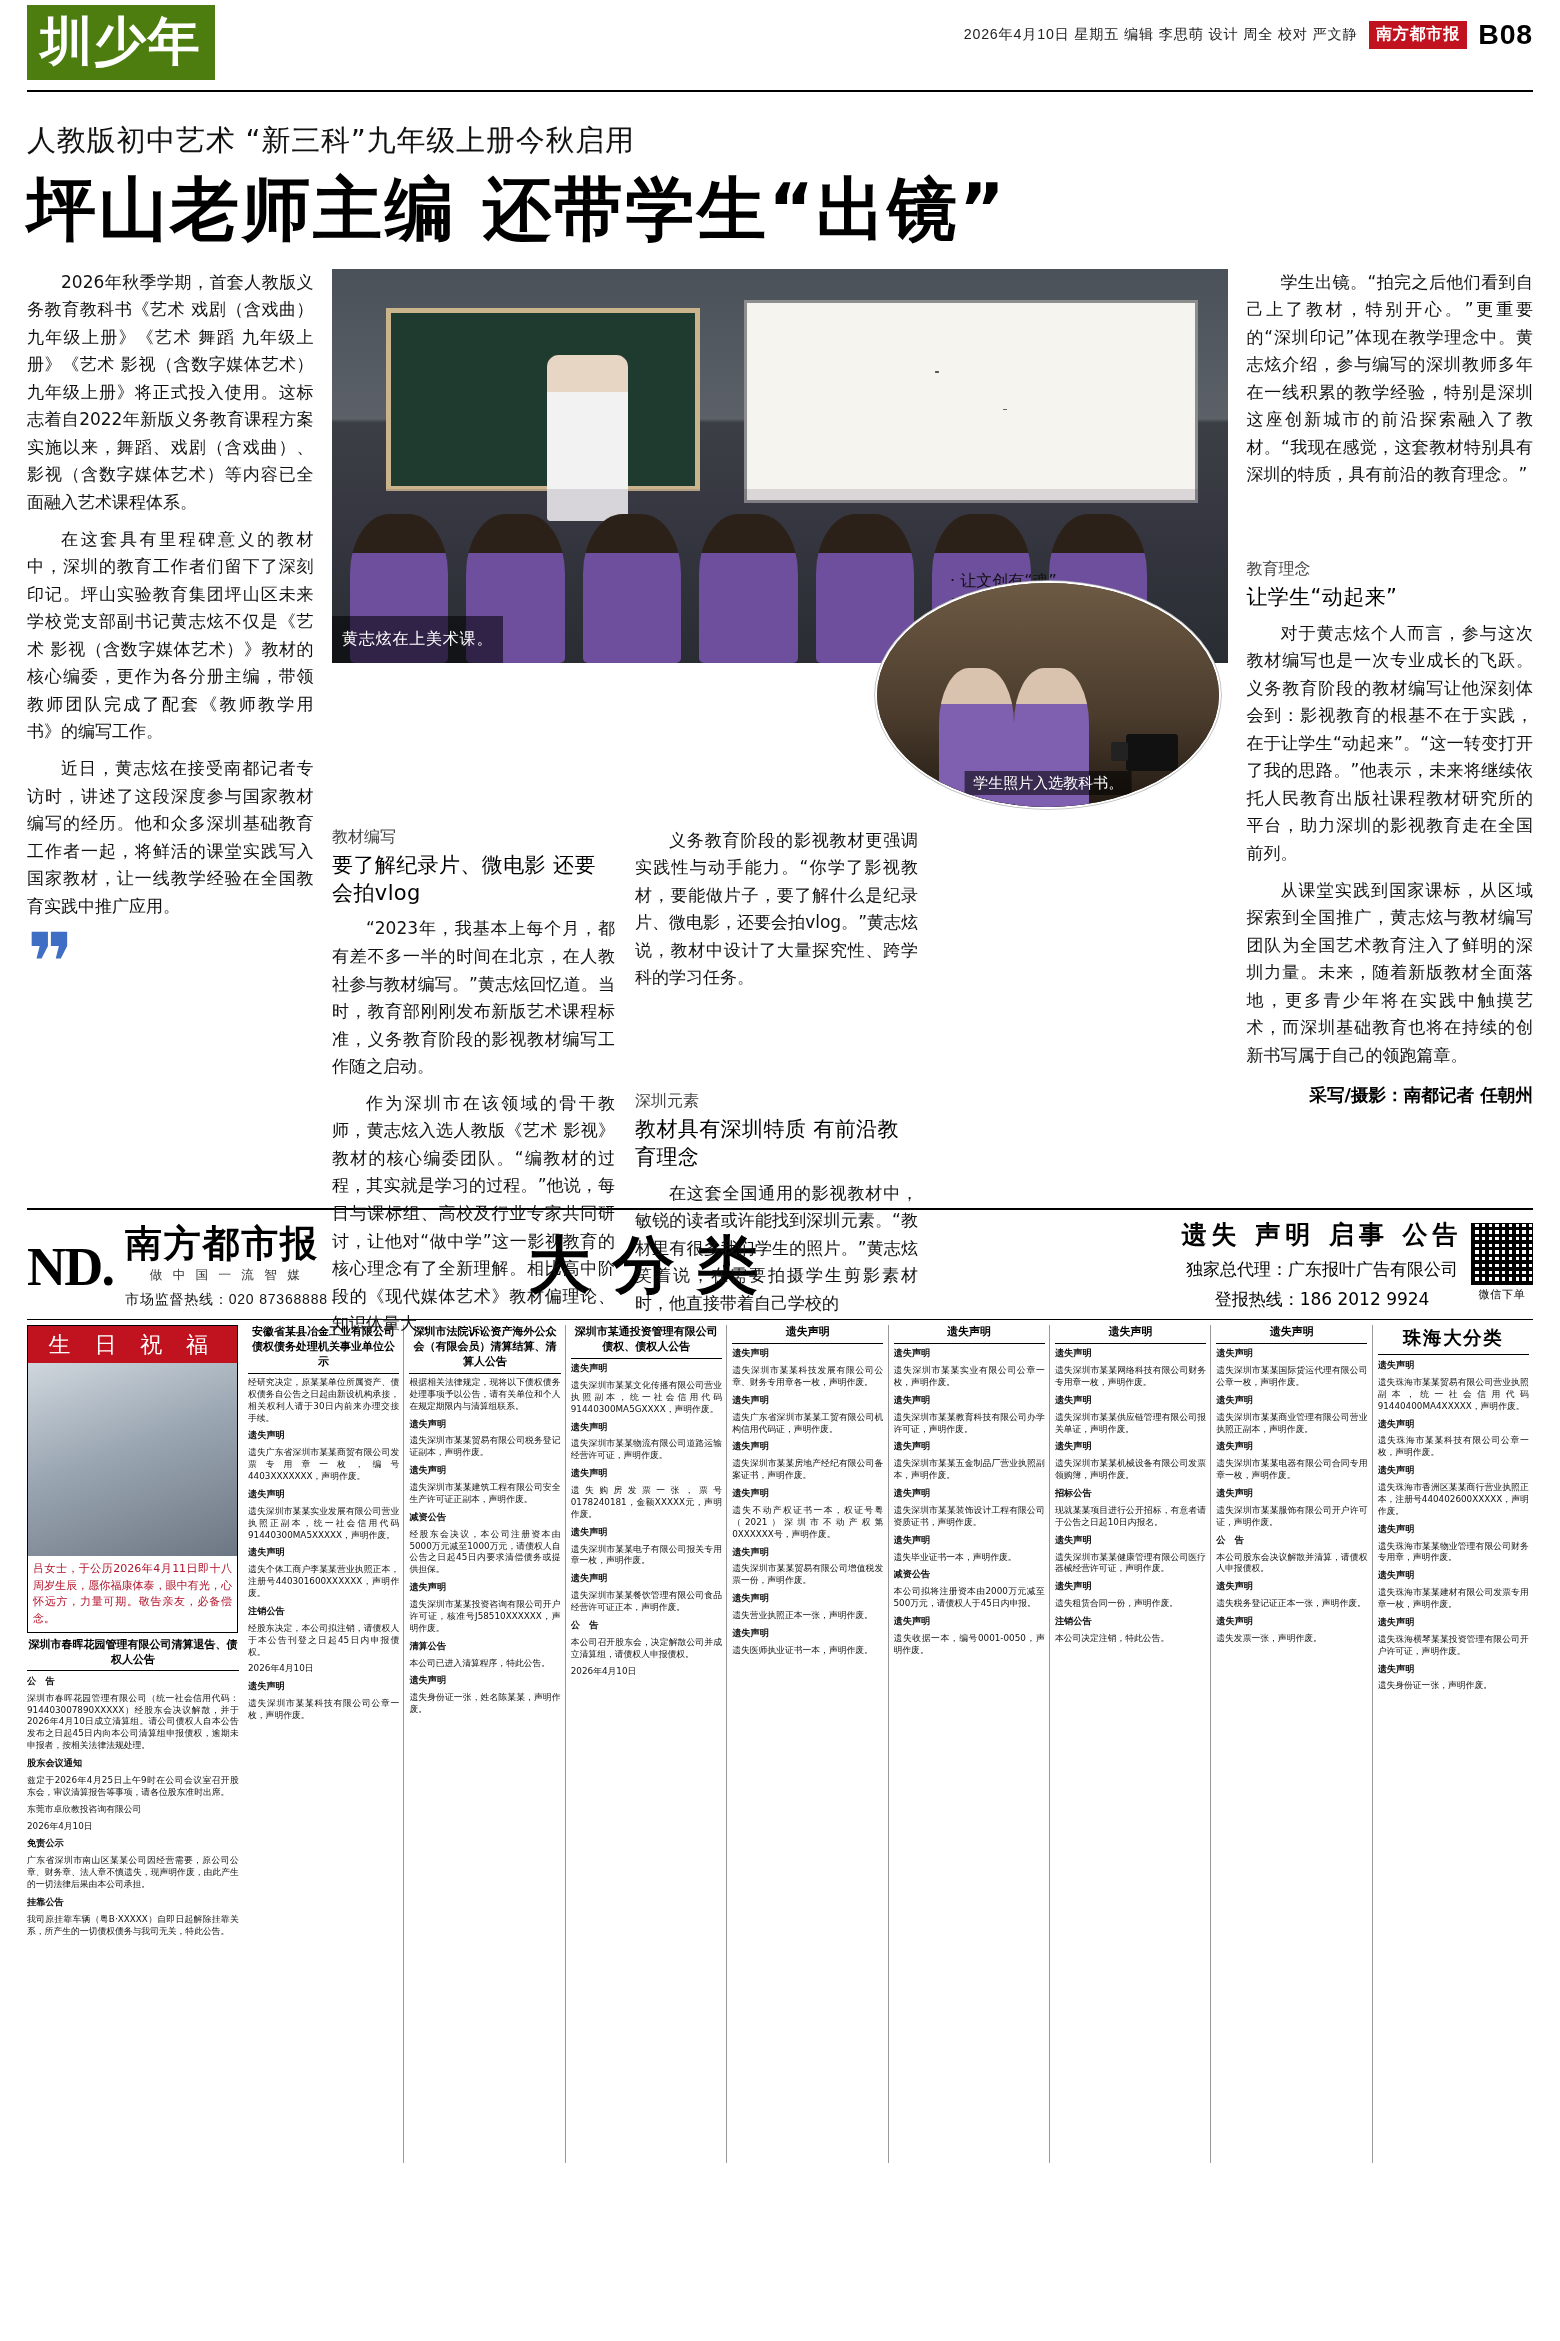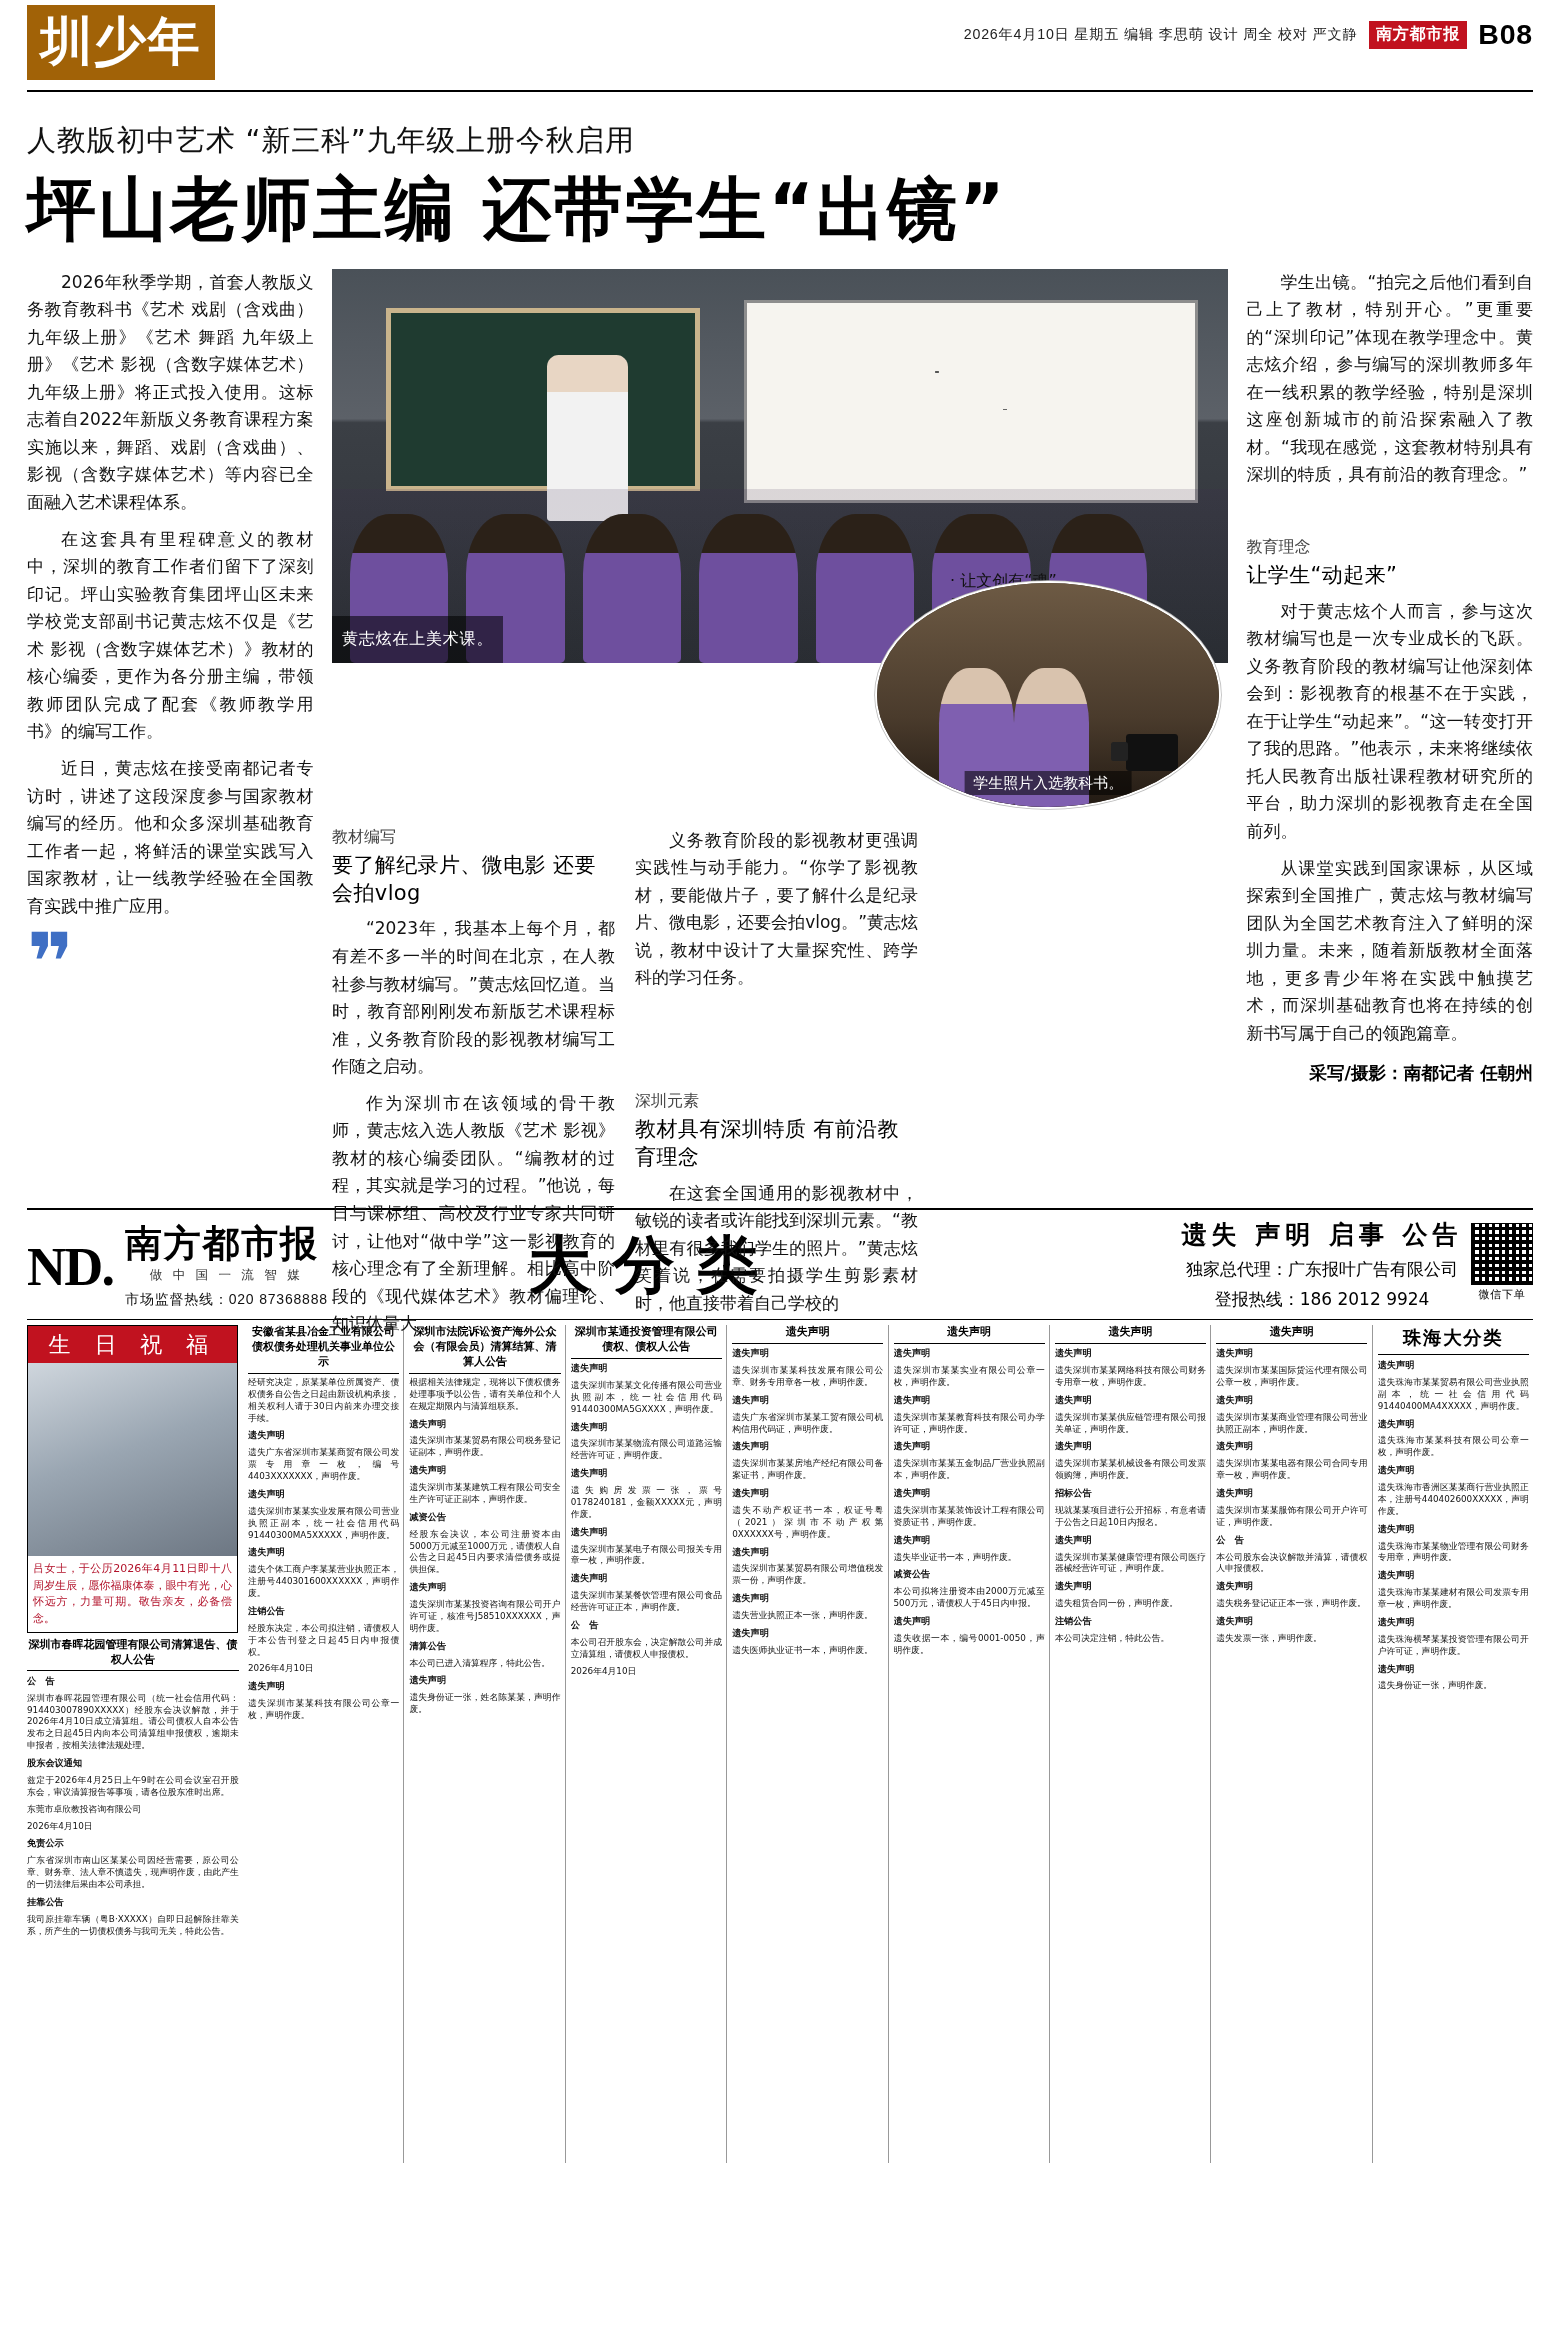--- a/index.html
+++ b/index.html
@@ -25,21 +25,21 @@
 
   
   .masthead {
     position: relative;
     height: 90px;
     border-bottom: 2.5px solid #000;
     display: flex;
     align-items: flex-start;
   }
   .mast-logo {
-    background: #a16207;
+    background: #4d7c0f;
     color: #fff;
     font-family: "DejaVu Sans", sans-serif;
     font-weight: bold;
     font-size: 52px;
     line-height: 1;
     padding: 10px 13.4px 13.4px 13.4px;
     letter-spacing: 1.7px;
     margin-top: 5px;
   }
   .mast-right {
@@ -509,21 +509,21 @@
             <p>在这套全国通用的影视教材中，敏锐的读者或许能找到深圳元素。“教材里有很多我们学生的照片。”黄志炫笑着说，在需要拍摄学生剪影素材时，他直接带着自己学校的</p>
           </div>
         </div>
       </div>
     </div>
 
     <div class="col col-right">
       <div class="body-text">
         <p>学生出镜。“拍完之后他们看到自己上了教材，特别开心。”更重要的“深圳印记”体现在教学理念中。黄志炫介绍，参与编写的深圳教师多年在一线积累的教学经验，特别是深圳这座创新城市的前沿探索融入了教材。“我现在感觉，这套教材特别具有深圳的特质，具有前沿的教育理念。”</p>
       </div>
-      <div class="sec-label" style="margin-top:48px">教育理念</div>
+      <div class="sec-label" style="margin-top:70px">教育理念</div>
       <div class="sec-title">让学生“动起来”</div>
       <div class="body-text">
         <p>对于黄志炫个人而言，参与这次教材编写也是一次专业成长的飞跃。义务教育阶段的教材编写让他深刻体会到：影视教育的根基不在于实践，在于让学生“动起来”。“这一转变打开了我的思路。”他表示，未来将继续依托人民教育出版社课程教材研究所的平台，助力深圳的影视教育走在全国前列。</p>
         <p>从课堂实践到国家课标，从区域探索到全国推广，黄志炫与教材编写团队为全国艺术教育注入了鲜明的深圳力量。未来，随着新版教材全面落地，更多青少年将在实践中触摸艺术，而深圳基础教育也将在持续的创新书写属于自己的领跑篇章。</p>
       </div>
       <div class="byline">采写/摄影：南都记者 任朝州</div>
     </div>
   </div>
 
   <div class="ad-section">

